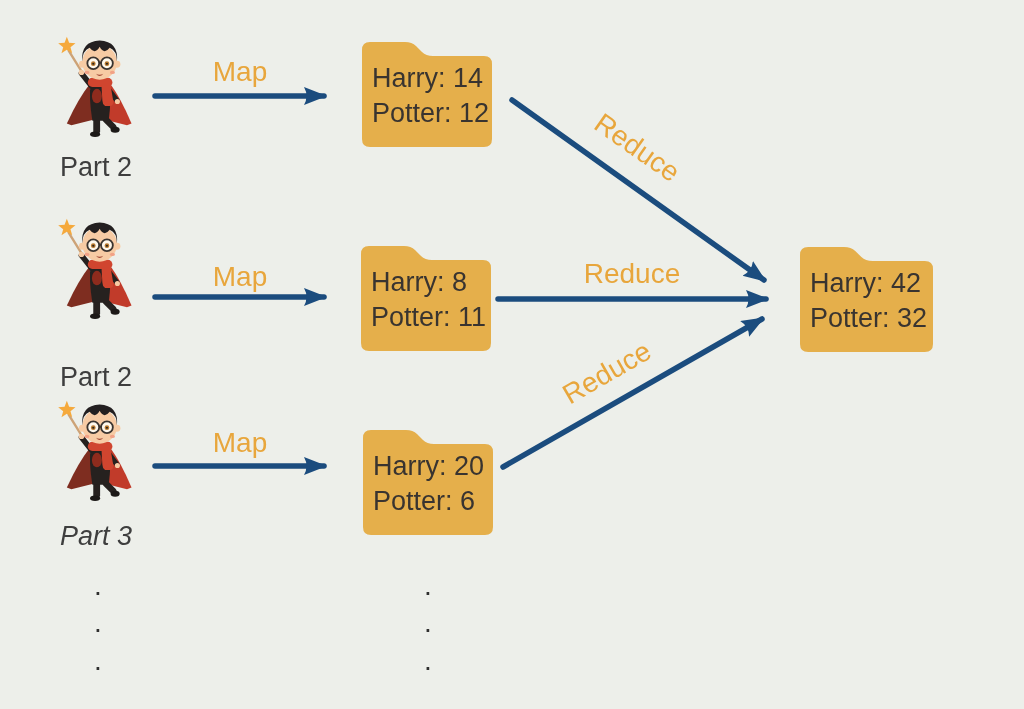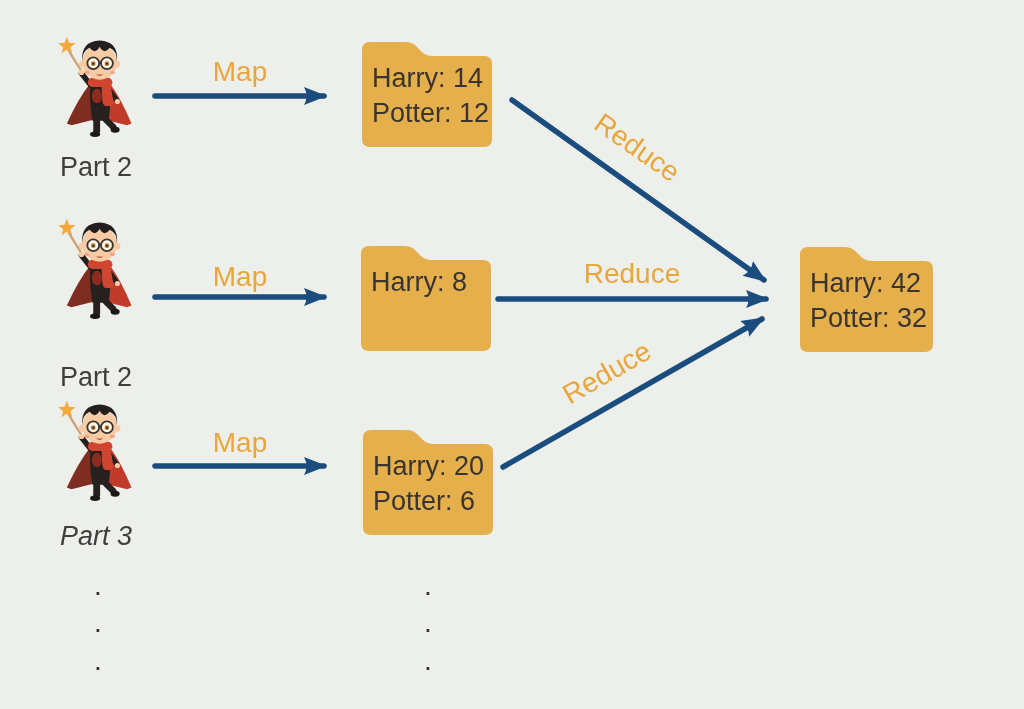--- a/index.html
+++ b/index.html
@@ -109,20 +109,21 @@
       <use href="#wizard-def"></use>
     </svg>
   <div class="part-label" style="left:48px;top:336px;margin-top:26px;">Part 2</div>
   <div class="gold-label" style="left:180px;top:261px;">Map</div>
   <div class="folder" style="left:361px;top:246px;">
     <svg class="folder-bg" viewBox="0 0 130 105" preserveAspectRatio="none">
       <path d="M 8 0 L 43 0 Q 50 0 54 4 L 60 10 Q 64 14 71 14 L 122 14 Q 130 14 130 22 L 130 97 Q 130 105 122 105 L 8 105 Q 0 105 0 97 L 0 8 Q 0 0 8 0 Z"></path>
     </svg>
     <div class="folder-lines">
       <div>Harry: 8</div>
+      <div>Potter: 11</div>
     </div>
   </div>
   <div class="gold-label" style="left:572px;top:258px;">Reduce</div>
 
   <svg class="wizard" style="left:55px;top:398px;" viewBox="0 0 90 115">
       <use href="#wizard-def"></use>
     </svg>
   <div class="part-label" style="left:48px;top:521px;font-style:italic;">Part 3</div>
   <div class="gold-label" style="left:180px;top:427px;">Map</div>
   <div class="folder" style="left:363px;top:430px;">

